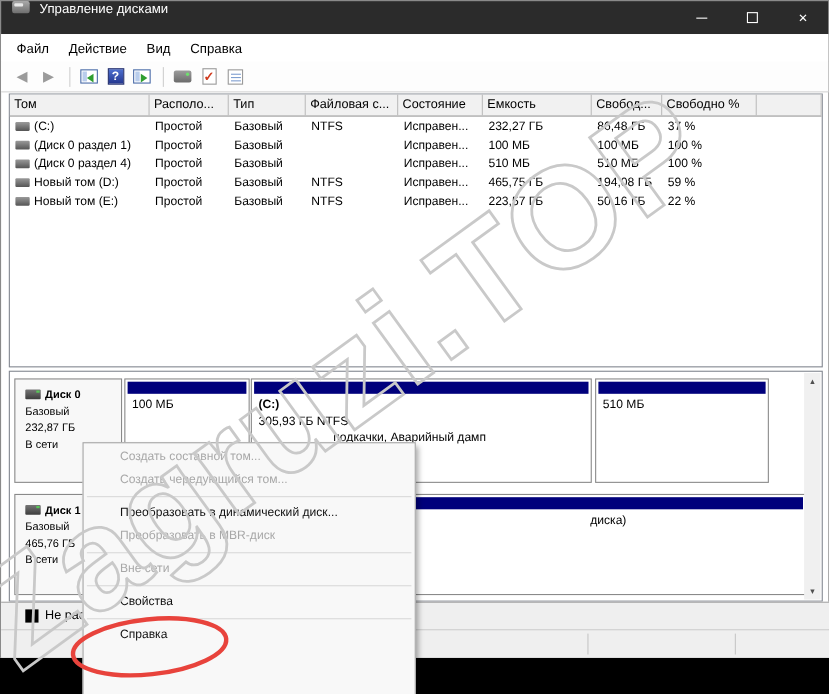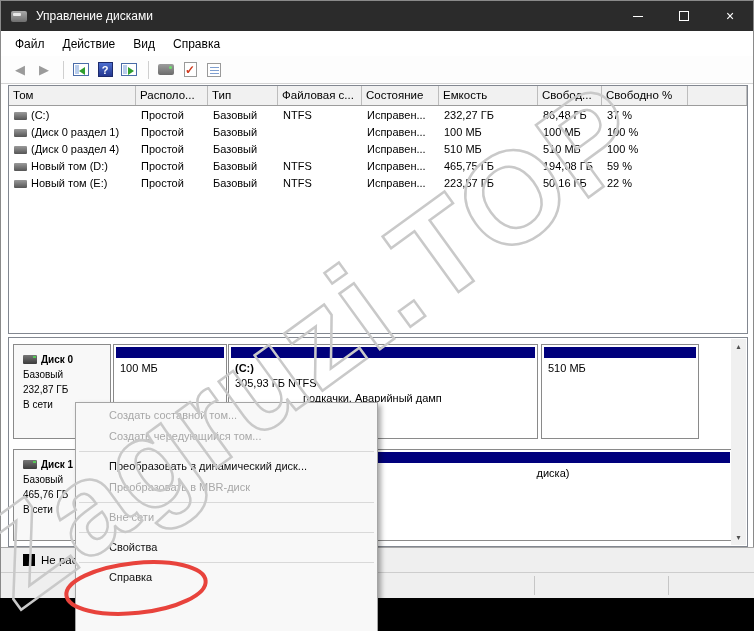--- a/index.html
+++ b/index.html
@@ -8,21 +8,21 @@
     width:754px; height:631px; position:relative; overflow:hidden;
     background:#000; font-family:"Liberation Sans", sans-serif;
   }
   .window {
     position:absolute; left:0; top:0; width:754px; height:598px;
     background:#fff; border:1px solid #8a8a8a;
   }
   
   .titlebar {
     position:absolute; left:0; top:0; width:100%; height:30px;
-    background:#2b2b2b; display:flex; align-items:center; color:#fff;
+    background:#2b2b2b; display:flex; align-items:flex-start; color:#fff;
   }
   .app-icon { width:16px; height:11px; margin:0 9px 0 10px;
     background:linear-gradient(#a9a9a9,#6f6f6f); border-radius:2px; position:relative; }
   .app-icon::after { content:""; position:absolute; left:2px; top:2px; width:8px; height:3px;
     background:#e8e8e8; border-radius:1px; }
   .win-title { font-size:12px; }
   .caption-btns { margin-left:auto; display:flex; height:100%; }
   .cap { width:46px; height:100%; display:flex; align-items:center; justify-content:center;
     color:#fff; font-size:14px; }
   .glyph-min { width:10px; height:1px; background:#fff; display:block; }

